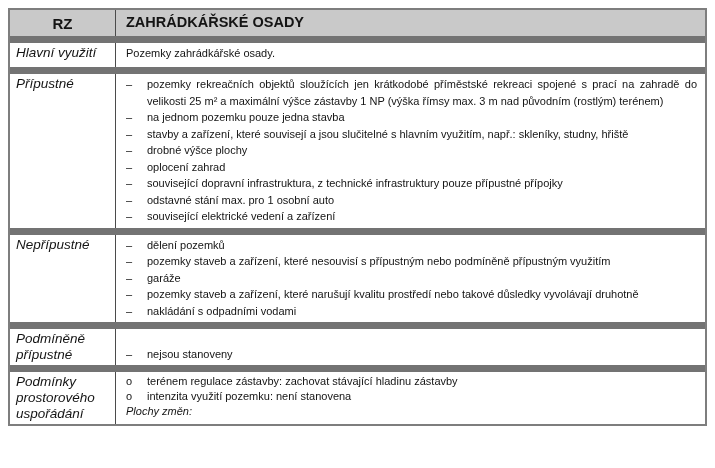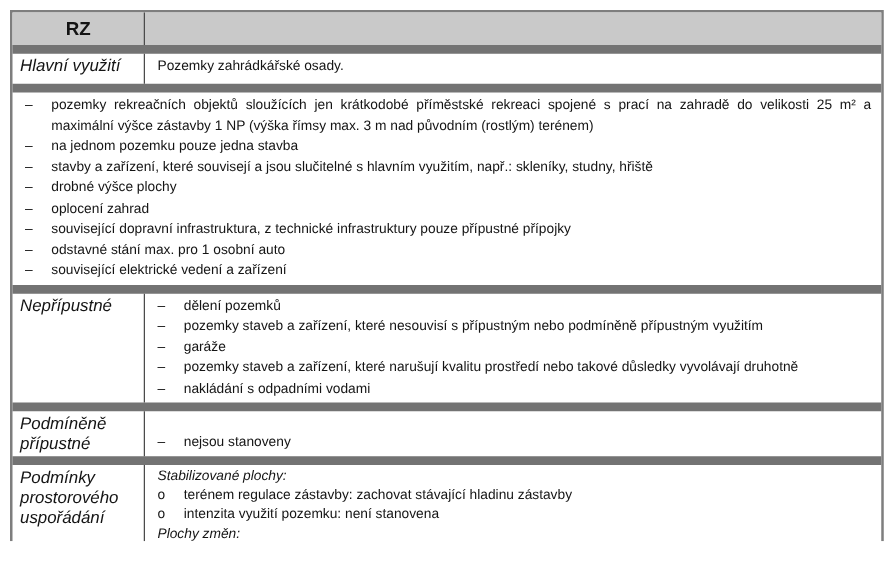--- a/index.html
+++ b/index.html
@@ -77,30 +77,32 @@
   .item.italic { font-style: italic; }
 </style>
 </head>
 <body>
 
 <div class="page">
   <div class="ftable">
 
     <div class="t-row header-row" style="background: rgb(201, 201, 201);">
       <div class="label-cell">RZ</div>
+      <div class="content-cell">ZAHRÁDKÁŘSKÉ OSADY</div>
     </div>
 
     <div class="t-row row-hlavni">
       <div class="label-cell">Hlavní využití</div>
       <div class="content-cell">
           <div class="item no-marker"><span class="item-text">Pozemky zahrádkářské osady.</span></div>
         </div>
     </div>
 
     <div class="t-row">
+      <div class="label-cell">Přípustné</div>
       <div class="content-cell">
           <div class="item">
             <span class="marker">–</span>
             <span class="item-text">pozemky rekreačních objektů sloužících jen krátkodobé příměstské rekreaci spojené s prací na zahradě do velikosti 25 m² a maximální výšce zástavby 1 NP (výška římsy max. 3 m nad původním (rostlým) terénem)</span>
           </div>
           <div class="item">
             <span class="marker">–</span>
             <span class="item-text">na jednom pozemku pouze jedna stavba</span>
           </div>
           <div class="item">
@@ -162,21 +164,20 @@
           <div class="item">
             <span class="marker">–</span>
             <span class="item-text">nejsou stanoveny</span>
           </div>
         </div>
     </div>
 
     <div class="t-row row-podminky">
       <div class="label-cell">Podmínky prostorového uspořádání</div>
       <div class="content-cell">
-          <div class="item no-marker italic"><span class="item-text">Stabilizované plochy:</span></div>
           <div class="item">
             <span class="marker">o</span>
             <span class="item-text">terénem regulace zástavby: zachovat stávající hladinu zástavby</span>
           </div>
           <div class="item">
             <span class="marker">o</span>
             <span class="item-text">intenzita využití pozemku: není stanovena</span>
           </div>
           <div class="item no-marker italic"><span class="item-text">Plochy změn:</span></div>
         </div>

